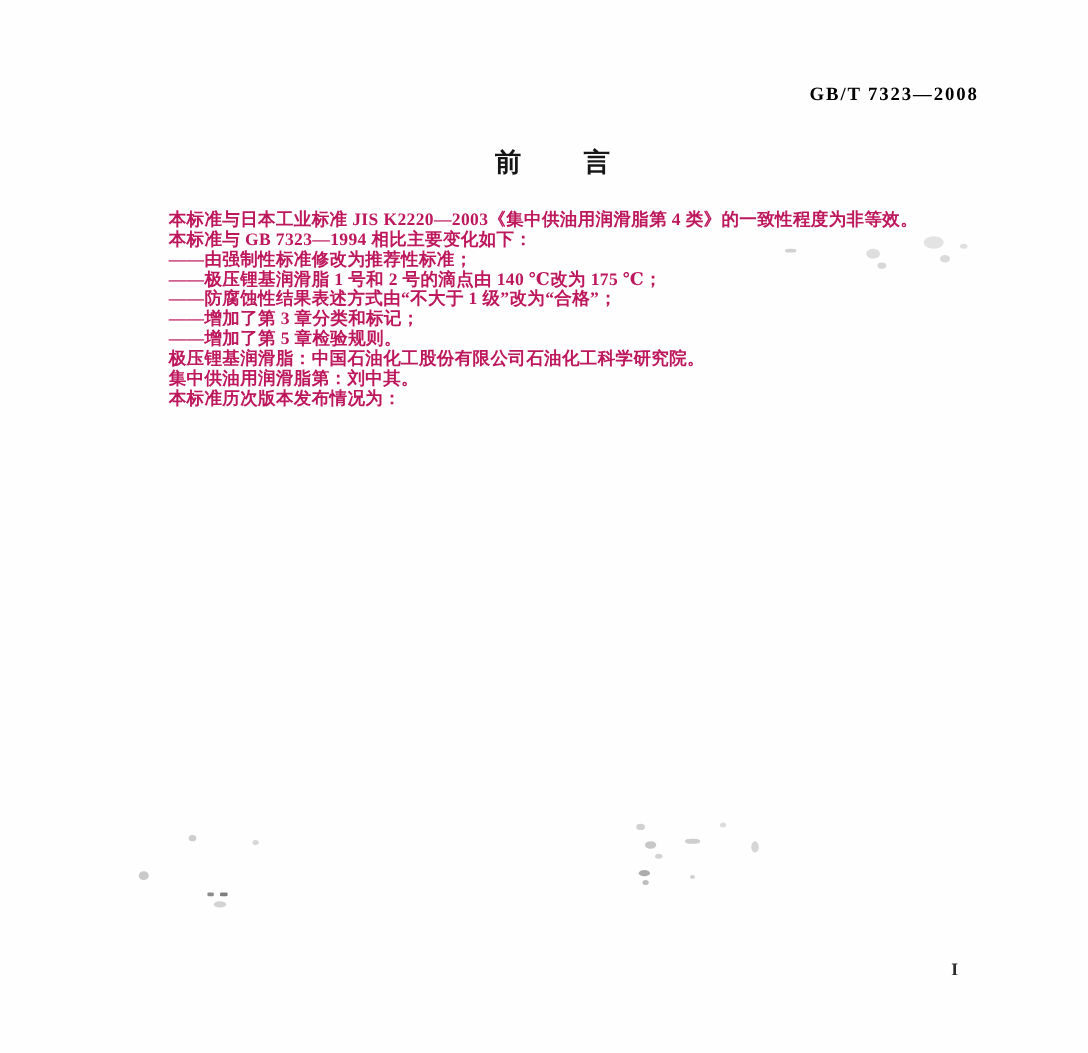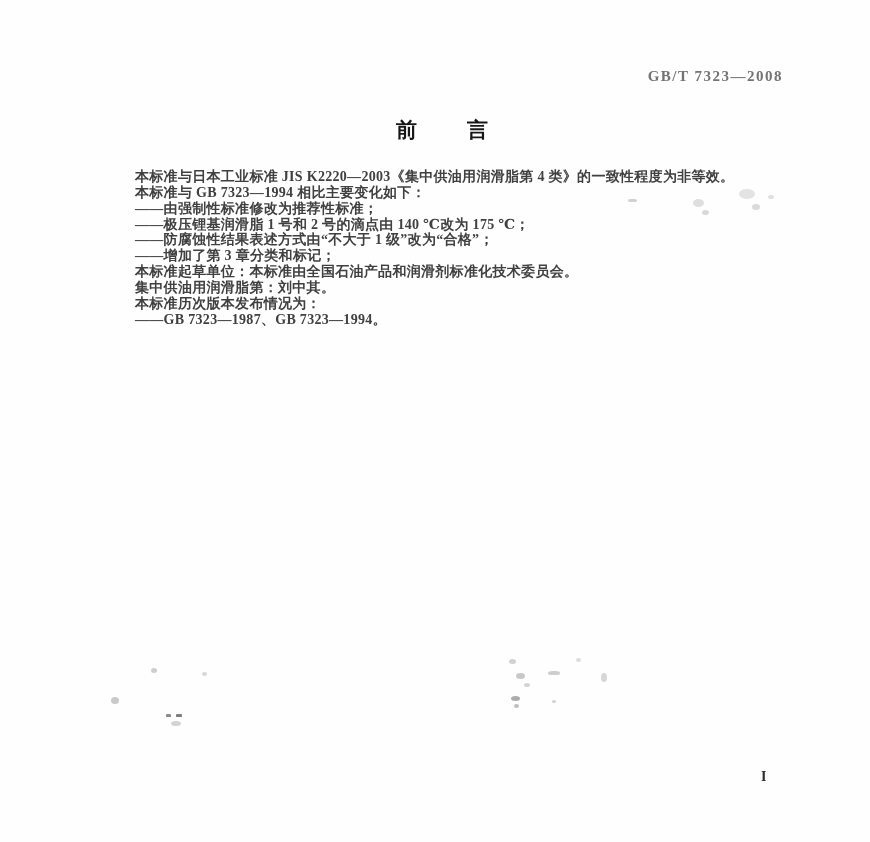--- a/index.html
+++ b/index.html
@@ -20,21 +20,21 @@
     inset: 0;
     background: #fefefe;
   }
   .doc-code {
     position: absolute;
     top: 68px;
     right: 87px;
     font-size: 15px;
     font-weight: 700;
     letter-spacing: 1.5px;
-    color: #737373;
+    color: #000000;
     white-space: nowrap;
   }
   .doc-title {
     position: absolute;
     top: 119px;
     left: 0;
     right: 0;
     margin-left: 14px;
     display: flex;
     justify-content: center;
@@ -46,21 +46,21 @@
   }
   .foreword {
     position: absolute;
     top: 169px;
     left: 135px;
     width: 668px;
     font-size: 14px;
     line-height: 15.85px;
     font-weight: 700;
     letter-spacing: 0.3px;
-    color: #404040;
+    color: #be185d;
   }
   .foreword .line {
     white-space: nowrap;
   }
   .page-num {
     position: absolute;
     top: 769px;
     left: 761px;
     font-size: 14px;
     font-weight: 700;
@@ -85,24 +85,24 @@
     <span>言</span>
   </div>
 
   <div class="foreword">
     <div class="line">本标准与日本工业标准 JIS K2220—2003《集中供油用润滑脂第 4 类》的一致性程度为非等效。</div>
     <div class="line">本标准与 GB 7323—1994 相比主要变化如下：</div>
     <div class="line">——由强制性标准修改为推荐性标准；</div>
     <div class="line">——极压锂基润滑脂 1 号和 2 号的滴点由 140 ℃改为 175 ℃；</div>
     <div class="line">——防腐蚀性结果表述方式由“不大于 1 级”改为“合格”；</div>
     <div class="line">——增加了第 3 章分类和标记；</div>
-    <div class="line">本标准起草单位：本标准由全国石油产品和润滑剂标准化技术委员会。</div>
+    <div class="line">——增加了第 5 章检验规则。</div>
+    <div class="line">极压锂基润滑脂：中国石油化工股份有限公司石油化工科学研究院。</div>
     <div class="line">集中供油用润滑脂第：刘中其。</div>
     <div class="line">本标准历次版本发布情况为：</div>
-    <div class="line">——GB 7323—1987、GB 7323—1994。</div>
   </div>
 
   <div class="page-num">I</div>
 
   <div class="noise" style="left:628px;top:199px;width:9px;height:3px;background:#c9c9c9;border-radius:40%;"></div>
   <div class="noise" style="left:693px;top:199px;width:11px;height:8px;background:#d8d8d8;"></div>
   <div class="noise" style="left:702px;top:210px;width:7px;height:5px;background:#d1d1d1;"></div>
   <div class="noise" style="left:739px;top:189px;width:16px;height:10px;background:#dedede;"></div>
   <div class="noise" style="left:752px;top:204px;width:8px;height:6px;background:#d4d4d4;"></div>
   <div class="noise" style="left:768px;top:195px;width:6px;height:4px;background:#dadada;"></div>

